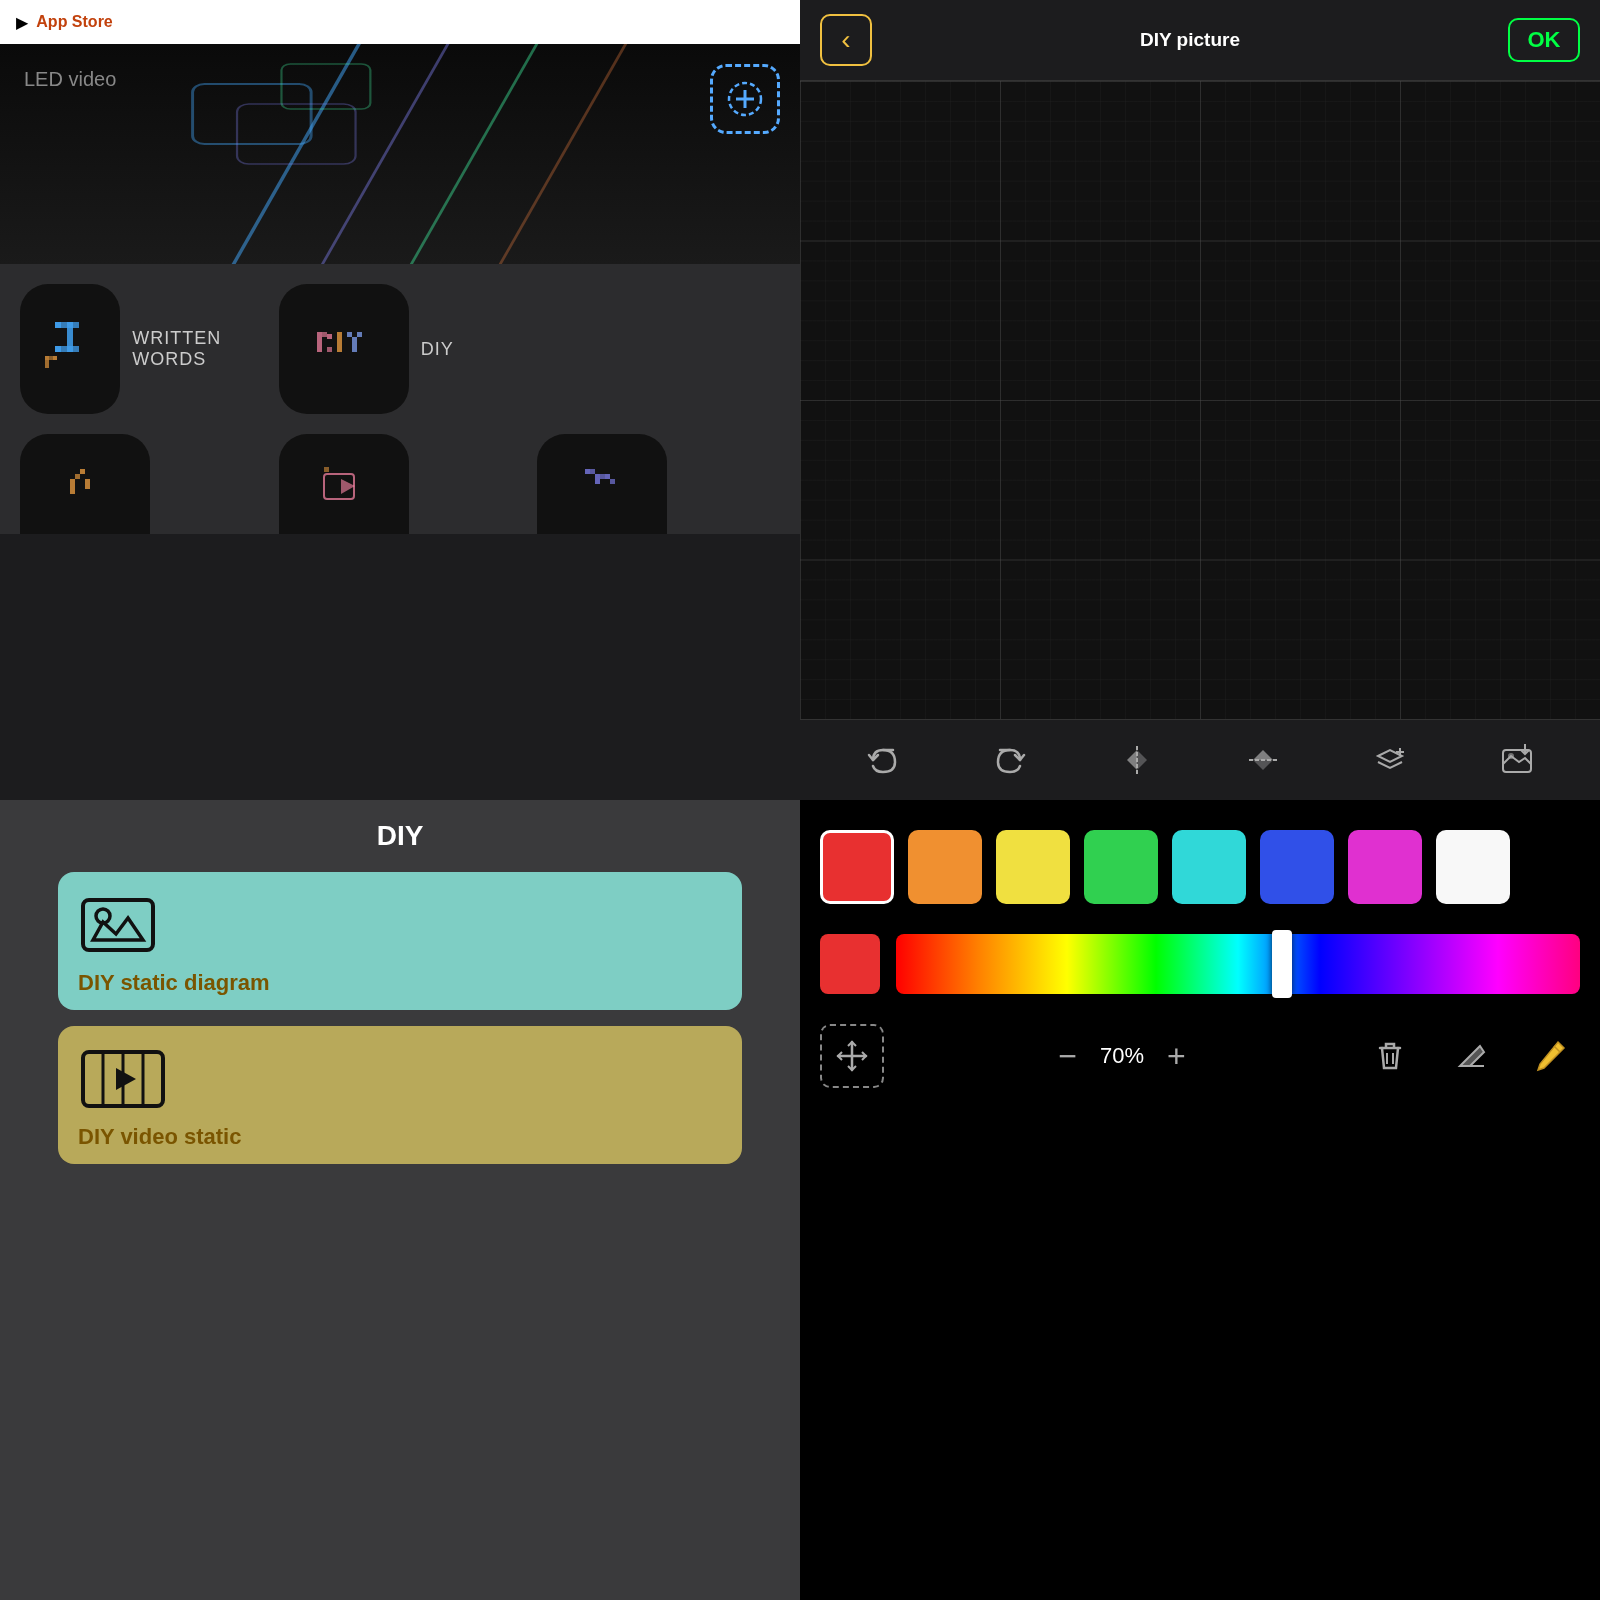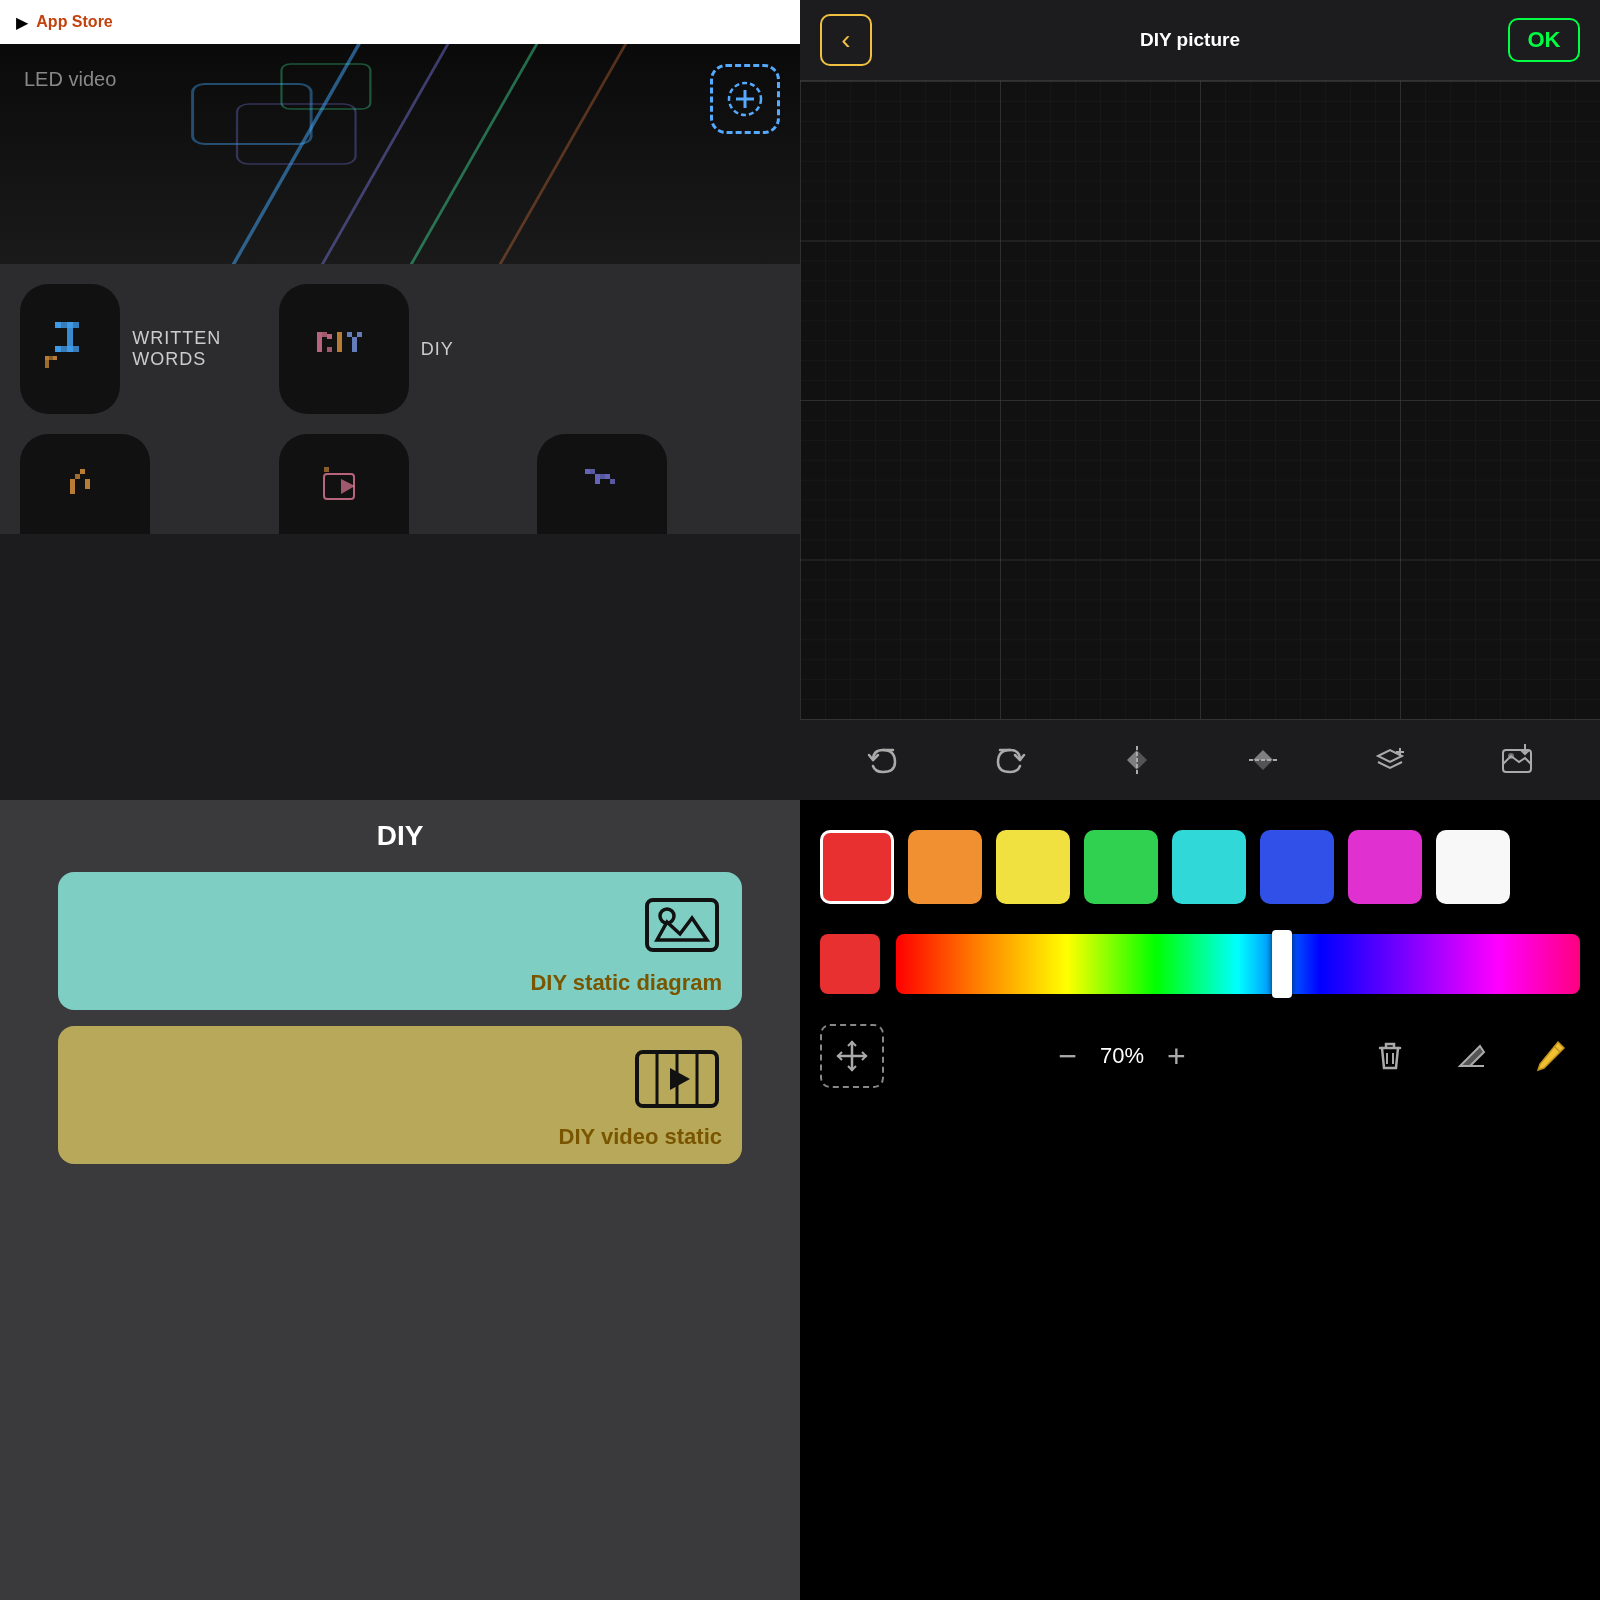--- a/index.html
+++ b/index.html
@@ -149,21 +149,21 @@
       font-size: 28px;
       font-weight: 600;
       margin-bottom: 20px;
     }
 
     .diy-option {
       width: 90%;
       border-radius: 16px;
       display: flex;
       flex-direction: column;
-      align-items: flex-end;
+      align-items: flex-start;
       padding: 18px 20px 14px;
       margin-bottom: 16px;
       cursor: pointer;
     }
 
     .diy-option-static {
       background: #7ecec4;
     }
 
     .diy-option-dynamic {

